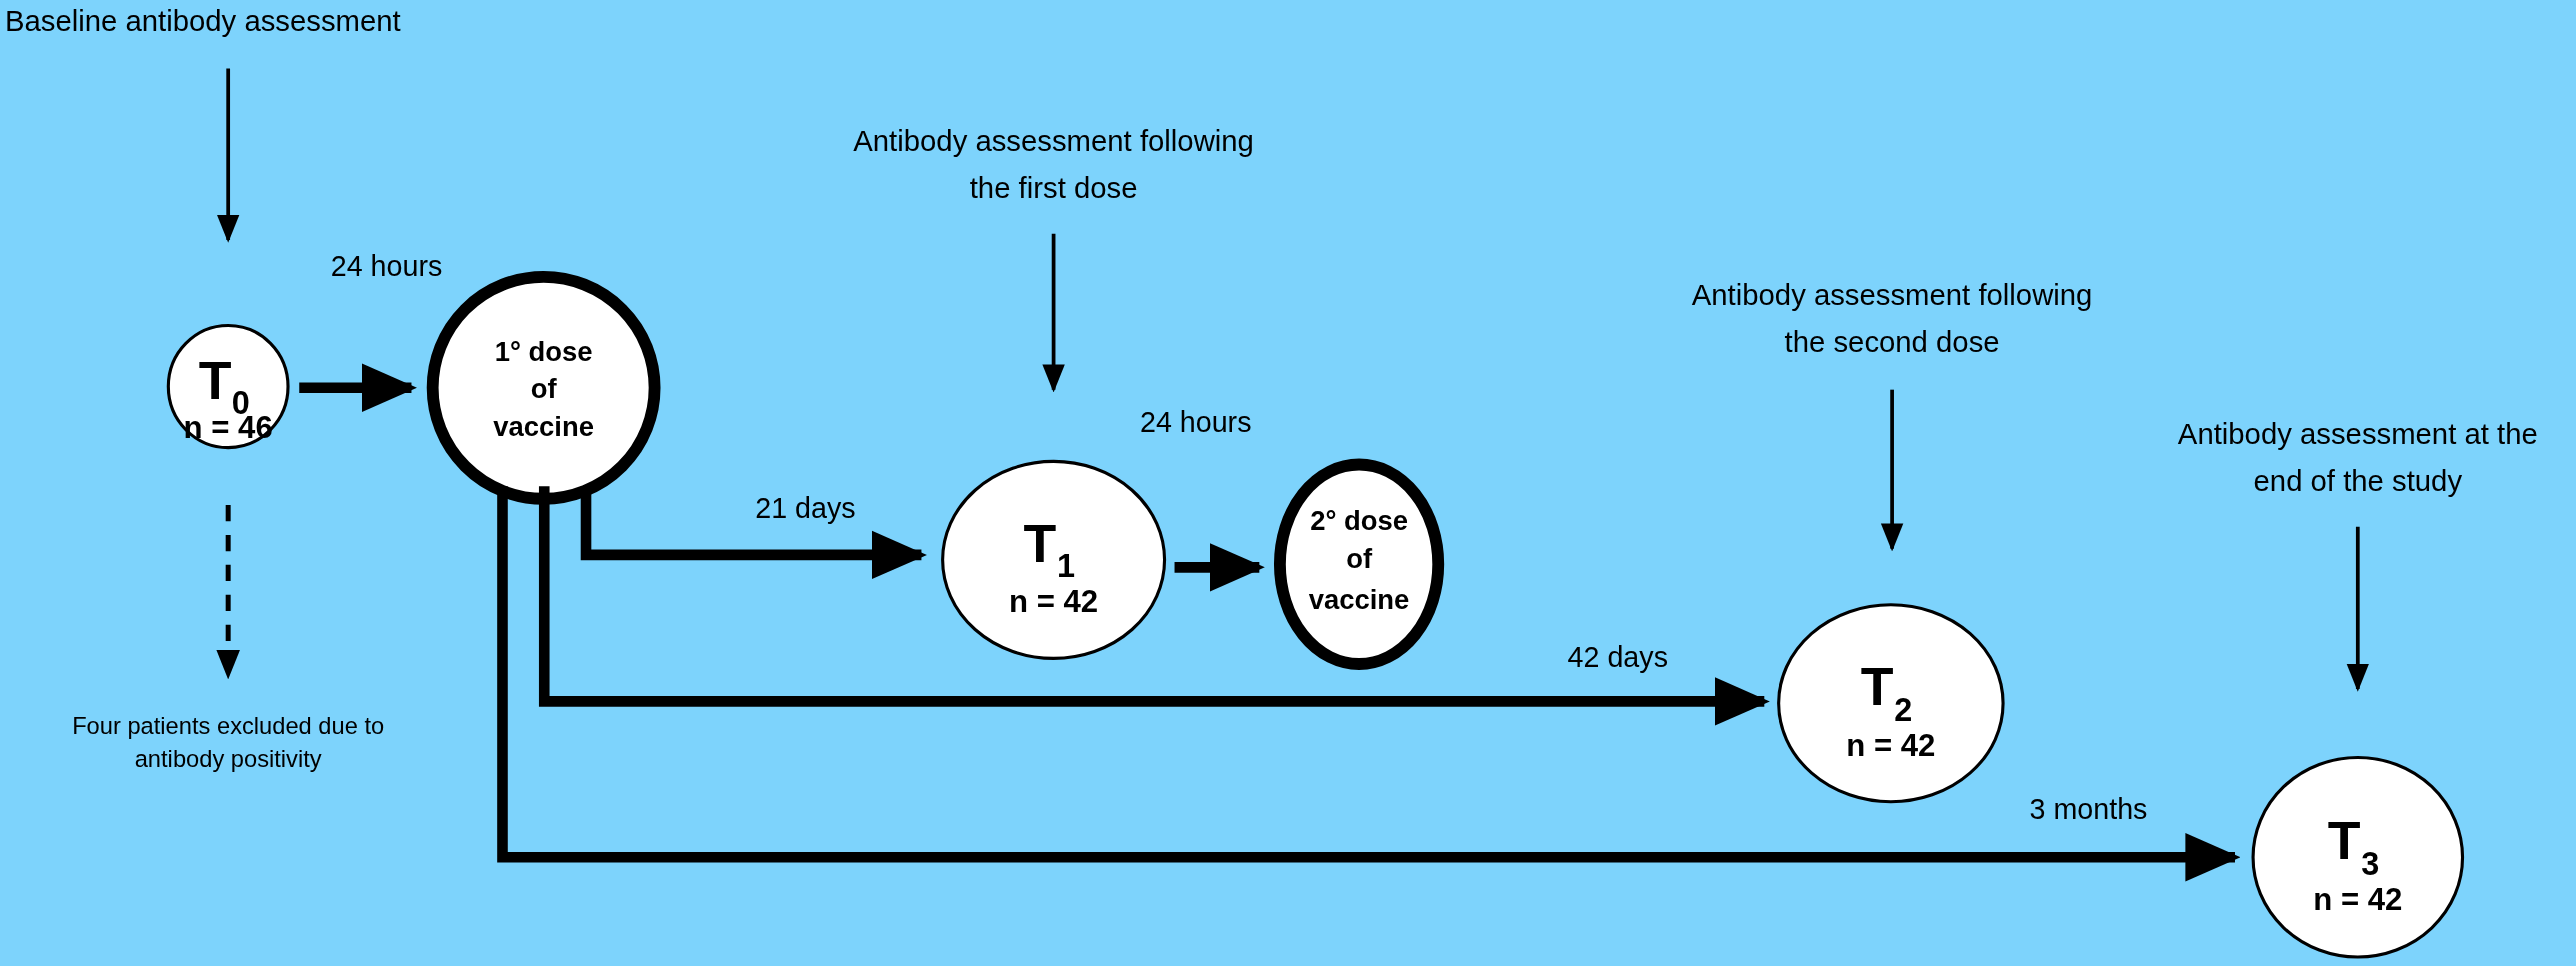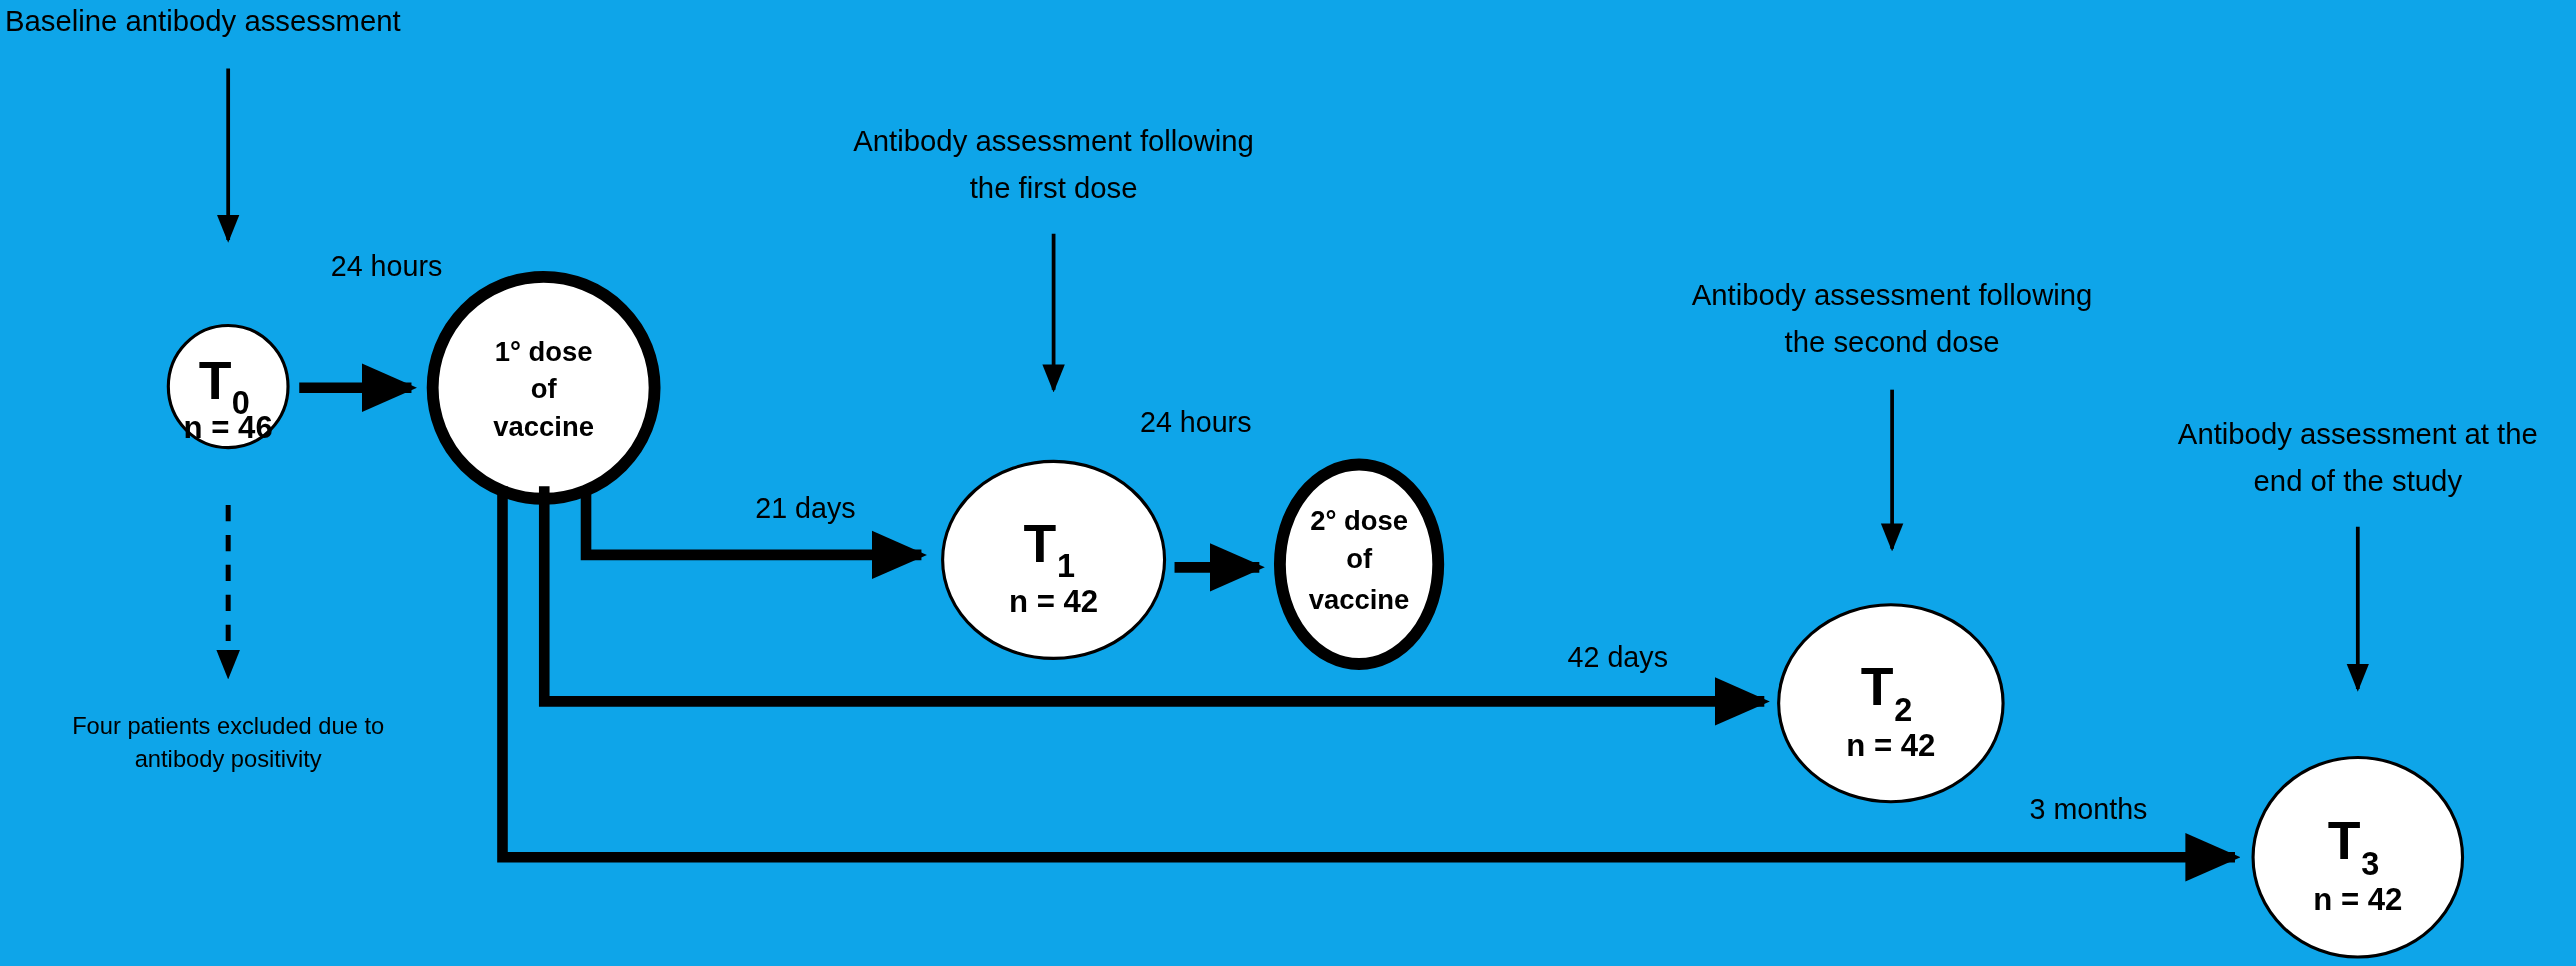--- a/index.html
+++ b/index.html
@@ -12,21 +12,21 @@
     width: 2576px;
     height: 967px;
     font-family: "Liberation Sans", sans-serif;
     color: #000000;
     overflow: hidden;
   }
   #diagram-root {
     position: relative;
     width: 2576px;
     height: 967px;
-    background: #0ea5e9;
+    background: #7dd3fc;
   }
   svg#flow-canvas {
     position: absolute;
     top: 0;
     left: 0;
     width: 2576px;
     height: 967px;
     display: block;
   }
   .node-label-thin {

